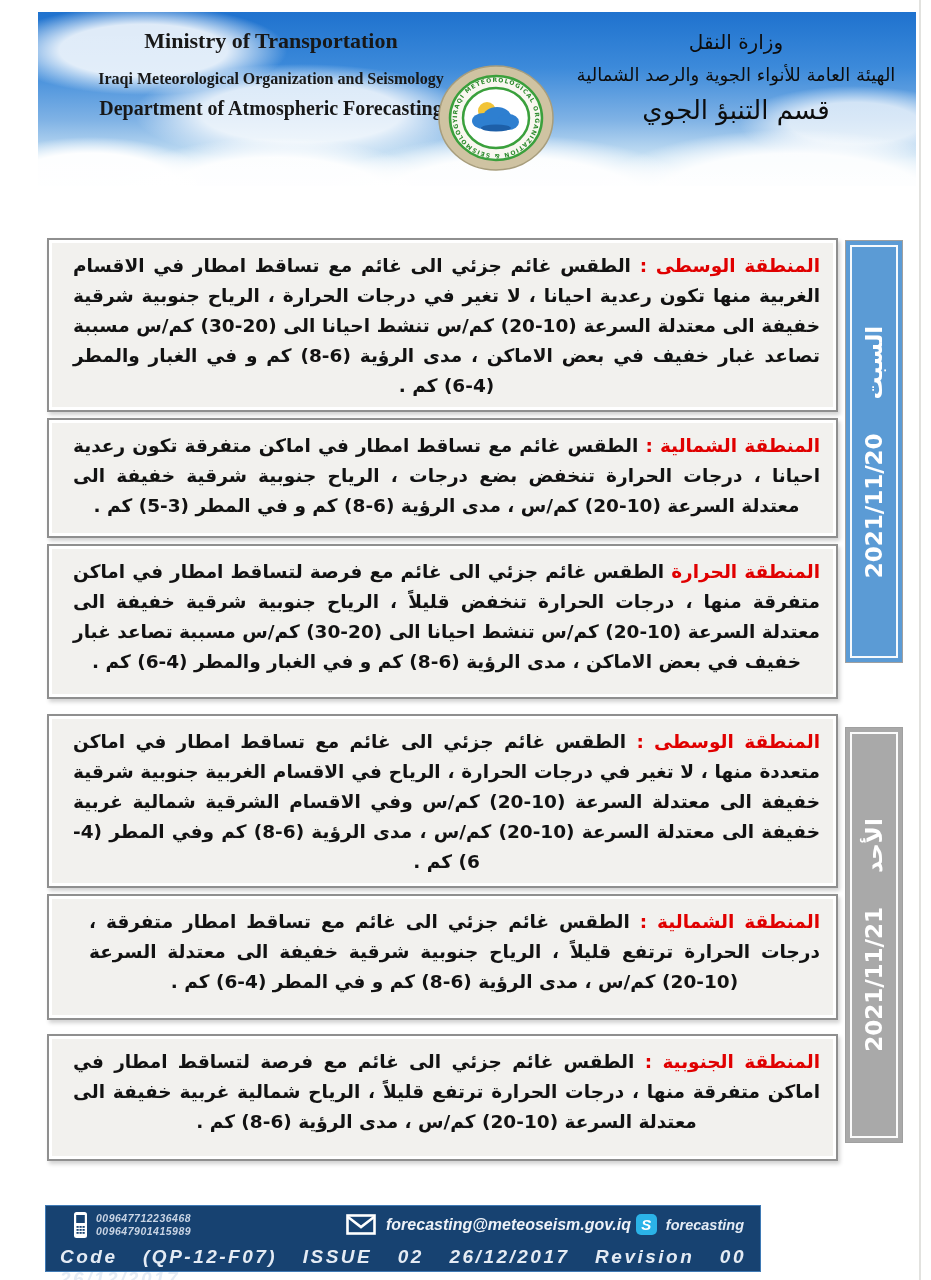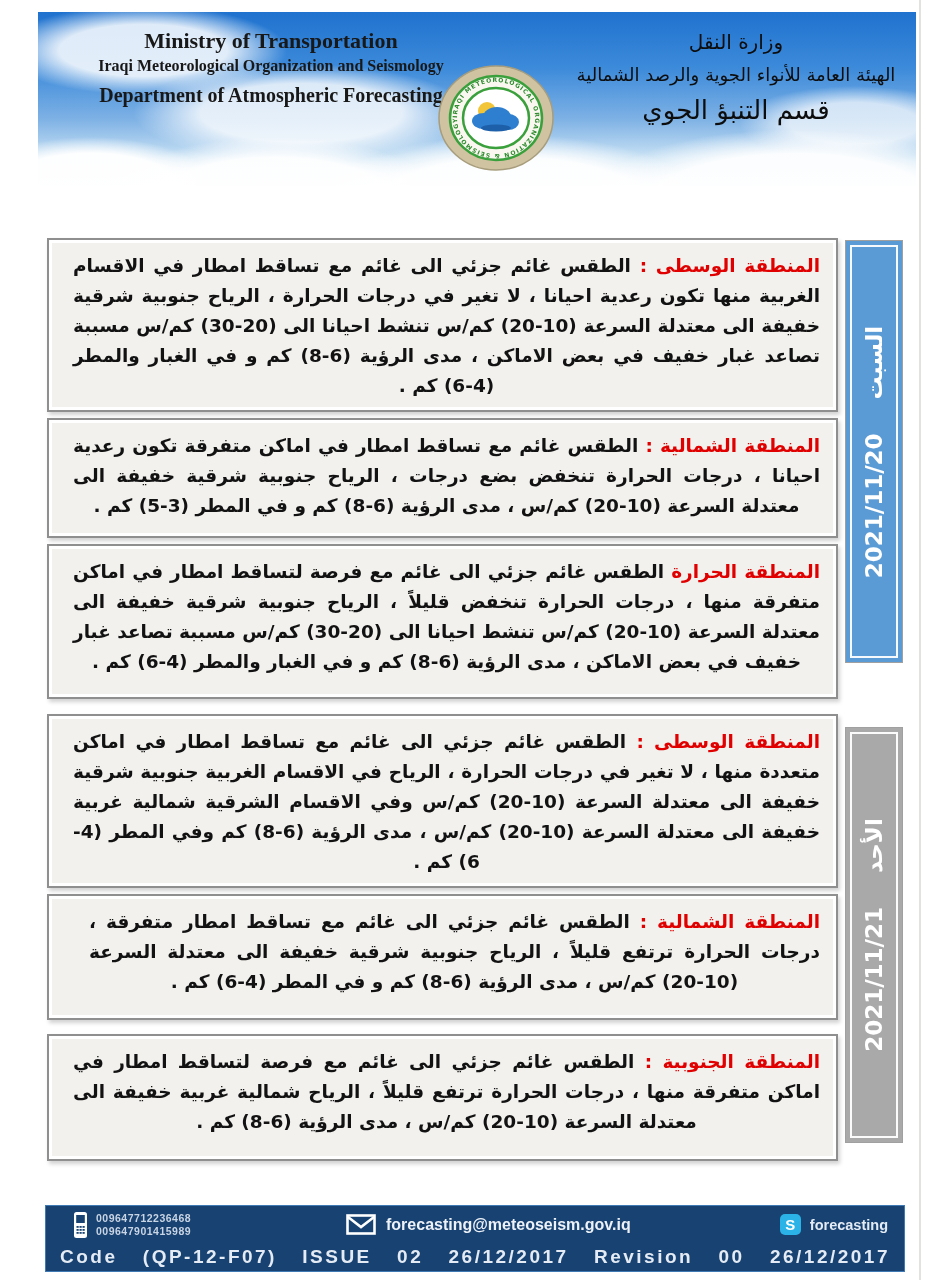--- a/index.html
+++ b/index.html
@@ -15,21 +15,21 @@
       radial-gradient(ellipse 230px 85px at 27% 108%, rgba(255,255,255,.95) 50%, rgba(255,255,255,0) 74%),
       radial-gradient(ellipse 260px 95px at 54% 112%, rgba(255,255,255,.95) 52%, rgba(255,255,255,0) 76%),
       radial-gradient(ellipse 280px 100px at 86% 110%, rgba(255,255,255,.93) 50%, rgba(255,255,255,0) 74%),
       radial-gradient(ellipse 200px 62px at 12% 22%, rgba(255,255,255,.85) 42%, rgba(255,255,255,0) 72%),
       radial-gradient(ellipse 240px 70px at 30% 58%, rgba(255,255,255,.8) 42%, rgba(255,255,255,0) 70%),
       radial-gradient(ellipse 170px 55px at 93% 64%, rgba(255,255,255,.7) 38%, rgba(255,255,255,0) 68%),
       linear-gradient(180deg, #1f72ce 0%, #3c8ada 32%, #7fb2e5 62%, #c9e2f4 84%, #eaf4fb 100%);
   }
   .hdr-en { position:absolute; left:14px; top:16px; width:438px; text-align:center;
             font-family:"Liberation Serif", serif; color:#181818; }
-  .hdr-en .en1 { font-size:22px; font-weight:bold; margin-bottom:3px; }
+  .hdr-en .en1 { font-size:22px; font-weight:bold; margin-bottom:16px; }
   .hdr-en .en2 { font-size:16px; font-weight:bold; margin-bottom:9px; }
   .hdr-en .en3 { font-size:20px; font-weight:bold; }
   .hdr-ar { position:absolute; right:10px; top:18px; width:340px; text-align:center;
             direction:rtl; color:#0d0d0d; font-weight:normal; }
   .hdr-ar .ar1 { font-size:20px; margin-bottom:10px; }
   .hdr-ar .ar2 { font-size:18px; margin-bottom:10px; }
   .hdr-ar .ar3 { font-size:26px; }
   .logo { position:absolute; left:399px; top:52px; width:118px; height:108px; }
 
   
@@ -61,23 +61,24 @@
   .sun .block:nth-child(3) { margin-top:8px; }
   .sat .blocks .block:nth-child(1) { min-height:152px; }
   .sat .blocks .block:nth-child(2) { min-height:120px; }
   .sat .blocks .block:nth-child(3) { min-height:155px; }
   .sun .blocks .block:nth-child(1) { min-height:160px; }
   .sun .blocks .block:nth-child(2) { min-height:126px;padding-left:40px; }
   .sun .blocks .block:nth-child(3) { min-height:127px; }
 
   
   .footer {
-    position:absolute; left:45px; top:1205px; width:860px; height:67px;
+    position:absolute; left:45px; top:1205px; width:716px; height:67px;
     border:1px solid #3f7ab5; color:#e9eef6;
     font-family:"Liberation Sans", sans-serif;
+    font-style:italic;
   }
   .f-top { position:relative; height:40px; }
   .f-phone { position:absolute; left:26px; top:5px; display:flex; gap:7px; align-items:center; }
   .pnums { font-size:10.5px; line-height:1.25; letter-spacing:.5px; color:#c9d4e4; font-weight:bold; }
   .f-email { position:absolute; left:300px; top:8px; display:flex; gap:10px; align-items:center;
              font-size:16px; font-weight:bold; color:#eef2f8; }
   .f-skype { position:absolute; right:16px; top:8px; display:flex; gap:9px; align-items:center;
              font-size:14.5px; font-weight:bold; color:#e4ebf4; }
   .skype-badge { width:21px; height:21px; border-radius:5px; background:#2bb3e8; color:#fff;
                  font-size:15px; font-weight:bold; display:flex; align-items:center; justify-content:center; }

